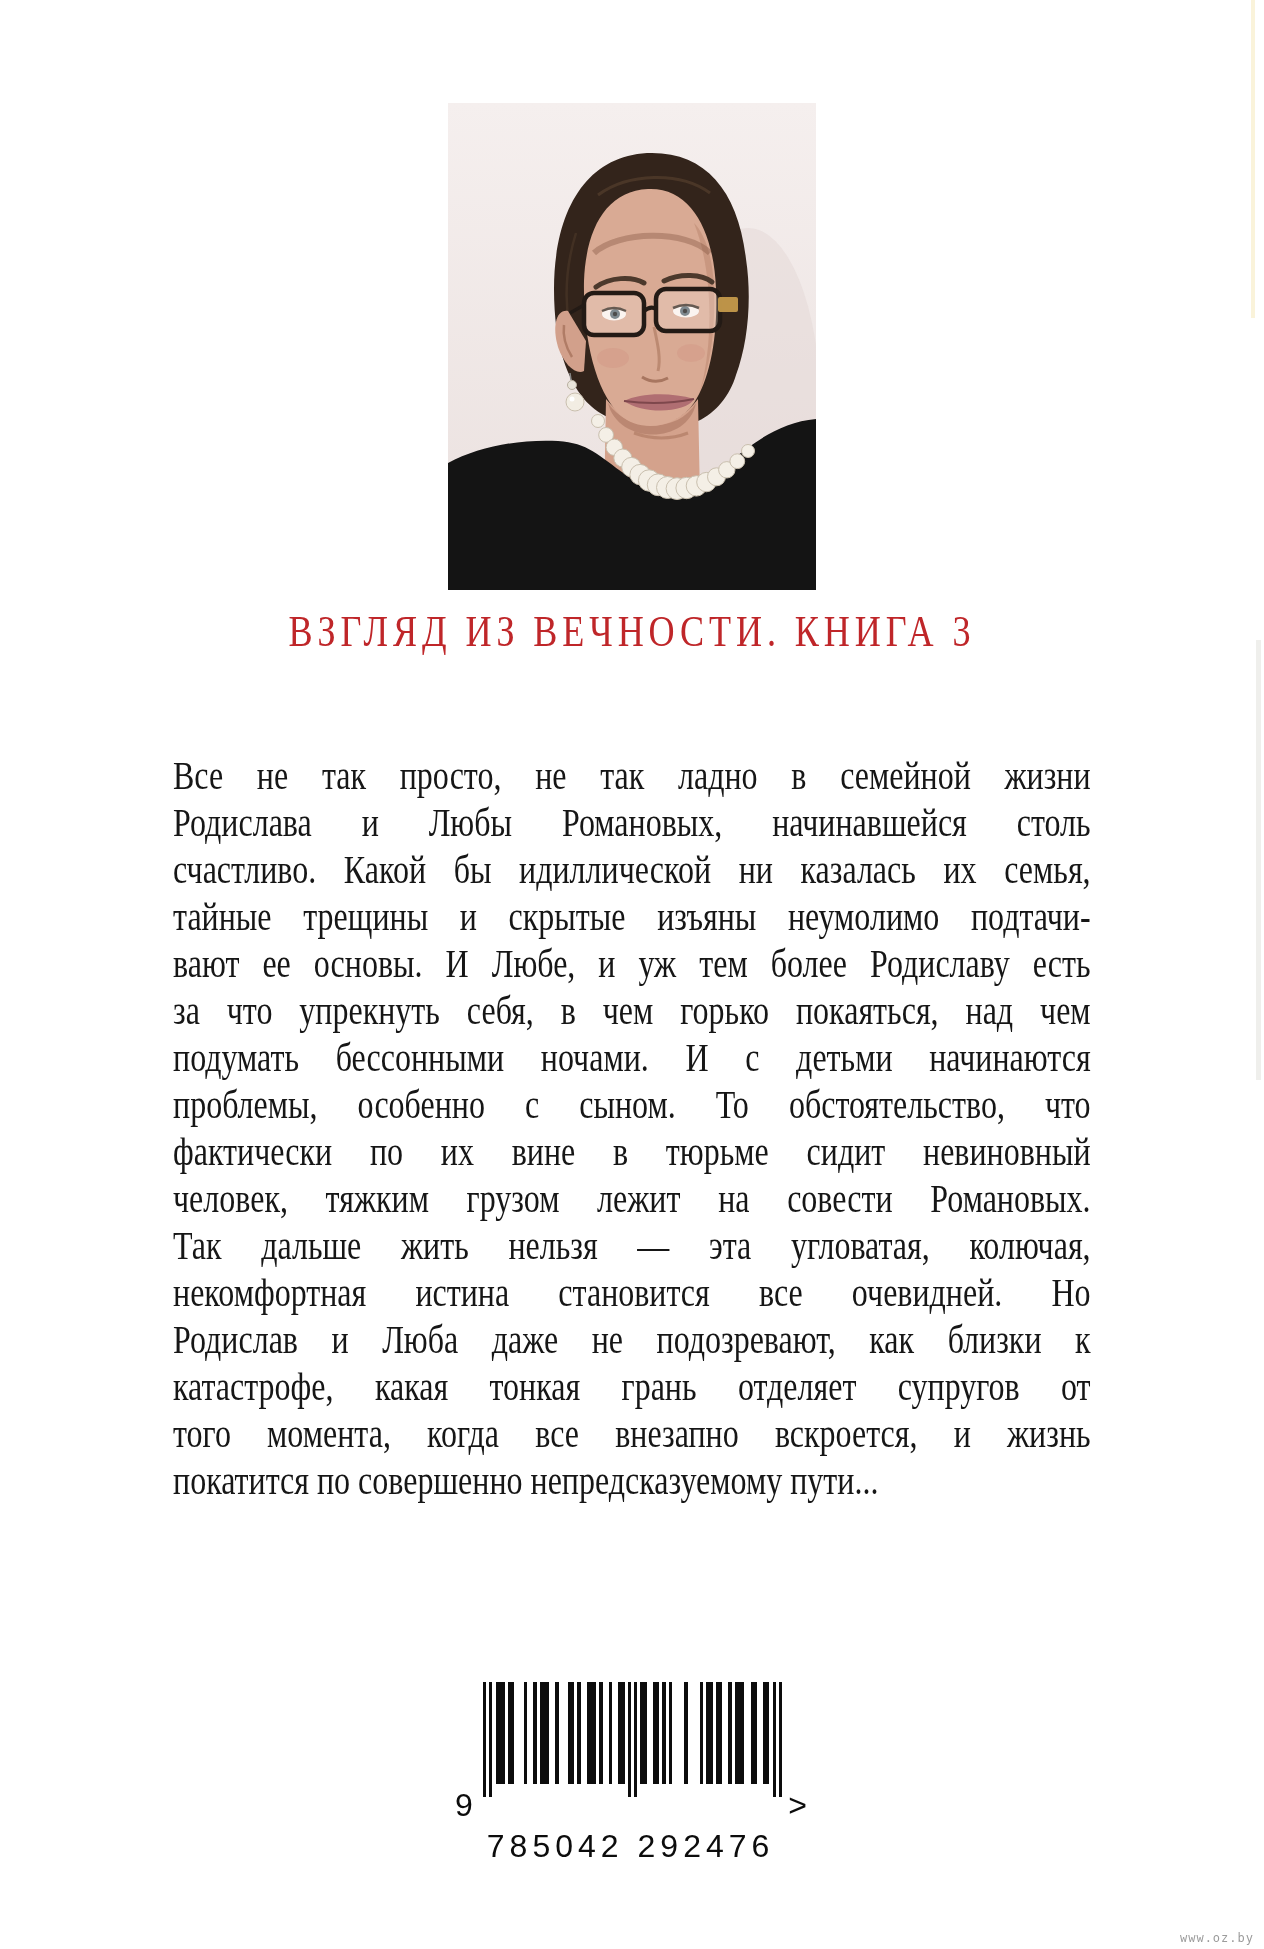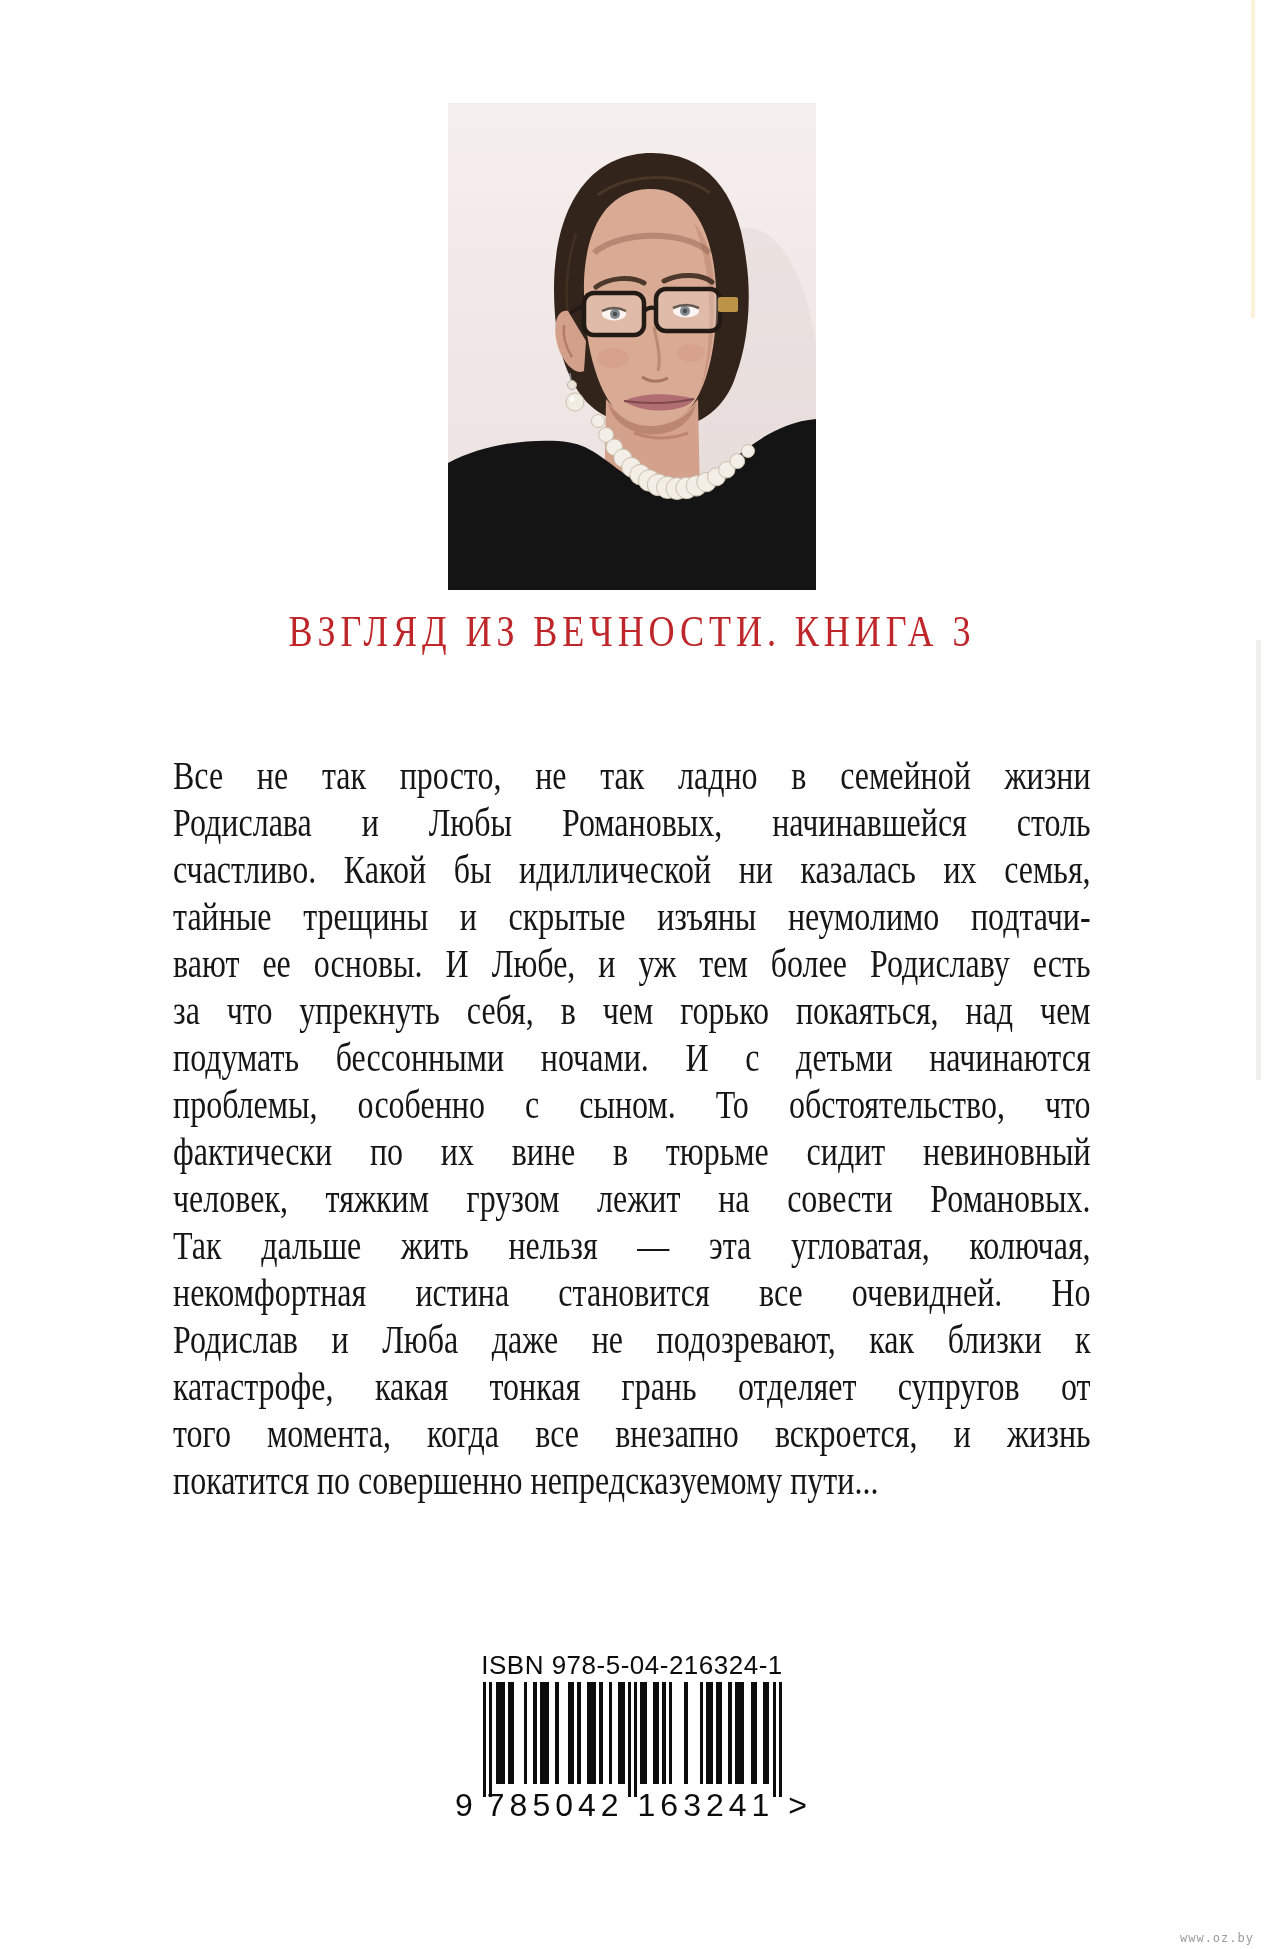--- a/index.html
+++ b/index.html
@@ -21,21 +21,21 @@
   .annotation .line.last{text-align-last:left;}
 
   .isbn{position:absolute;left:0;top:1650px;width:1264px;text-align:center;
         font:400 26px/30px "Liberation Sans",sans-serif;color:#0c0c0c;letter-spacing:.5px;}
 
   .ean{position:absolute;left:483px;top:1682px;width:299px;height:115px;}
 
   .digits{position:absolute;left:455px;top:1788px;width:352px;display:flex;
           justify-content:space-between;align-items:flex-start;
           font:400 32px/34px "Liberation Sans",sans-serif;color:#0c0c0c;}
-  .digits .grp{letter-spacing:5px;}
+  .digits .grp{letter-spacing:5px;margin-top:41px;}
 
   .watermark{position:absolute;right:10px;bottom:4px;
              font:400 12px/14px "DejaVu Sans Mono",monospace;color:#9c9c9c;letter-spacing:1px;text-align:center;}
 
   .edge-artifact-top{position:absolute;left:1251px;top:0;width:4px;height:318px;background:#faf3da;}
   .edge-artifact-mid{position:absolute;left:1256px;top:640px;width:5px;height:440px;background:#efefec;}
 </style>
 </head>
 <body>
 
@@ -138,21 +138,20 @@
       <div class="line" style="color: rgb(22, 22, 22);">фактически по их вине в тюрьме сидит невиновный</div>
       <div class="line" style="color: rgb(22, 22, 22);">человек, тяжким грузом лежит на совести Романовых.</div>
       <div class="line" style="color: rgb(22, 22, 22);">Так дальше жить нельзя — эта угловатая, колючая,</div>
       <div class="line" style="color: rgb(22, 22, 22);">некомфортная истина становится все очевидней. Но</div>
       <div class="line" style="color: rgb(22, 22, 22);">Родислав и Люба даже не подозревают, как близки к</div>
       <div class="line" style="color: rgb(22, 22, 22);">катастрофе, какая тонкая грань отделяет супругов от</div>
       <div class="line" style="color: rgb(22, 22, 22);">того момента, когда все внезапно вскроется, и жизнь</div>
       <div class="line last" style="color: rgb(22, 22, 22);">покатится по совершенно непредсказуемому пути...</div>
     </div>
 
-  <div class="isbn">ISBN 978-5-04-216324-1</div>
   <svg class="ean" id="ean" viewBox="0 0 299.25 115" preserveAspectRatio="none" xmlns="http://www.w3.org/2000/svg" shape-rendering="crispEdges">
       <rect x="0.00" y="0" width="3.15" height="115" fill="#0c0c0c"></rect>
       <rect x="6.30" y="0" width="3.15" height="115" fill="#0c0c0c"></rect>
       <rect x="12.60" y="0" width="9.45" height="102" fill="#0c0c0c"></rect>
       <rect x="25.20" y="0" width="6.30" height="102" fill="#0c0c0c"></rect>
       <rect x="40.95" y="0" width="3.15" height="102" fill="#0c0c0c"></rect>
       <rect x="50.40" y="0" width="3.15" height="102" fill="#0c0c0c"></rect>
       <rect x="56.70" y="0" width="9.45" height="102" fill="#0c0c0c"></rect>
       <rect x="72.45" y="0" width="3.15" height="102" fill="#0c0c0c"></rect>
       <rect x="85.05" y="0" width="6.30" height="102" fill="#0c0c0c"></rect>
@@ -174,21 +173,21 @@
       <rect x="245.70" y="0" width="3.15" height="102" fill="#0c0c0c"></rect>
       <rect x="252.00" y="0" width="9.45" height="102" fill="#0c0c0c"></rect>
       <rect x="267.75" y="0" width="6.30" height="102" fill="#0c0c0c"></rect>
       <rect x="280.35" y="0" width="6.30" height="102" fill="#0c0c0c"></rect>
       <rect x="289.80" y="0" width="3.15" height="115" fill="#0c0c0c"></rect>
       <rect x="296.10" y="0" width="3.15" height="115" fill="#0c0c0c"></rect>
     </svg>
   <div class="digits">
     <span>9</span>
     <span class="grp">785042</span>
-    <span class="grp">163241</span>
+    <span class="grp">292476</span>
     <span>&gt;</span>
   </div>
 
   <div class="watermark" style="color: rgb(156, 156, 156);">www.oz.by</div>
 
   <div class="edge-artifact-top"></div>
   <div class="edge-artifact-mid"></div>
 </div>
 
 </body></html>

